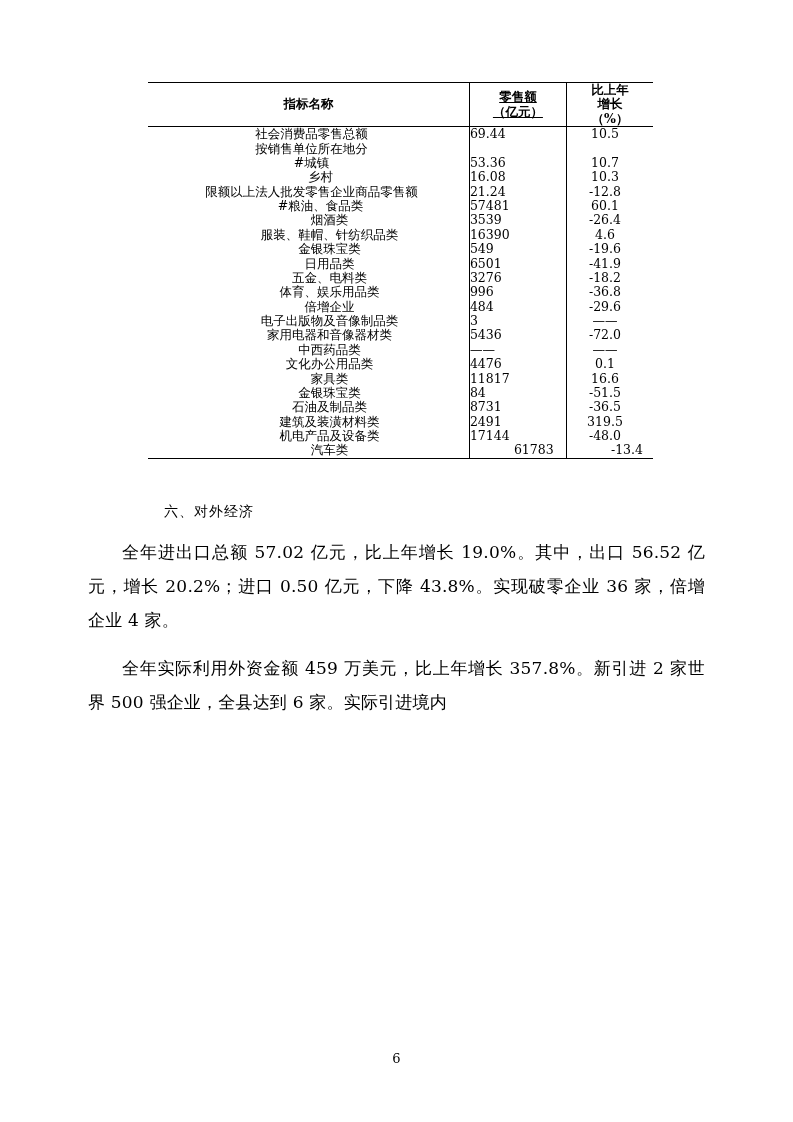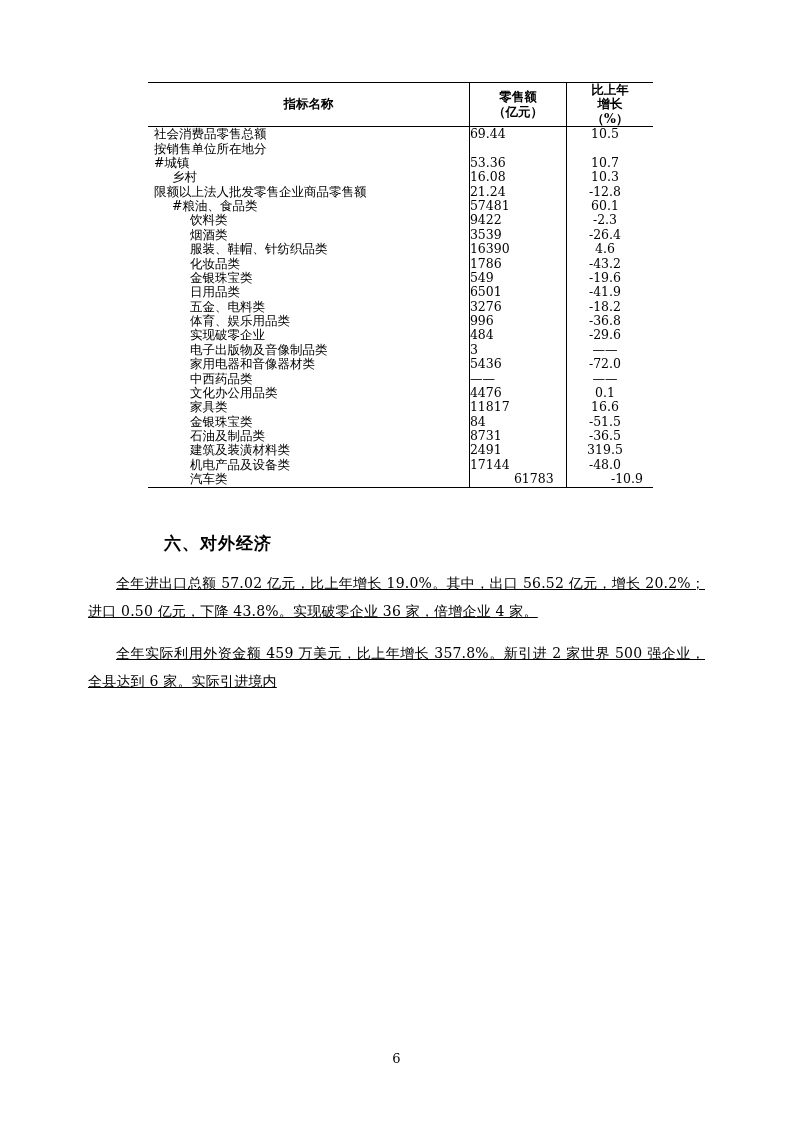--- a/index.html
+++ b/index.html
@@ -46,31 +46,32 @@
     text-align: center;
     font-size: 12.5px;
   }
   .th-name {
     width: 345px;
   }
   .th-amount {
     width: 97px;
     border-left: 1.1px solid #000;
     border-right: 1.1px solid #000;
+    text-decoration: underline;
   }
   .th-growth {
     width: 75px;
   }
   .th-lines span { display: block; }
   .row td {
     padding: 3.2px 0 3.2px 0;
     font-size: 12.5px;
   }
   .c-name {
-    text-align: left;
+    text-align: center;
     padding-left: 6px !important;
     white-space: nowrap;
   }
   .c-amount {
     text-align: left;
     padding-right: 8px !important;
     border-left: 1.1px solid #000;
     border-right: 1.1px solid #000;
   }
   .c-growth {
@@ -81,33 +82,32 @@
     border-bottom: 1.6px solid #000;
     padding-left: 44px;
   }
   .ind-0 { padding-left: 6px !important; }
   .ind-1 { padding-left: 24px !important; }
   .ind-2 { padding-left: 42px !important; }
 
   
   .section-title {
     font-family: "DejaVu Sans", "Liberation Sans", sans-serif;
-    font-weight: bold;
-    font-size: 17px;
+    font-weight: normal;
+    font-size: 14px;
     margin: 44px 0 0 76px;
     letter-spacing: 1px;
   }
   .para {
-    font-size: 14px;
+    font-size: 17px;
     line-height: 2.0;
     margin: 14px 0 0 0;
     text-align: justify;
     text-justify: inter-ideograph;
     letter-spacing: 0.2px;
-    text-decoration: underline;
   }
   .para.indent { text-indent: 2em; }
   .page-number {
     position: absolute;
     bottom: 56px;
     left: 0;
     width: 793px;
     text-align: center;
     font-size: 13px;
     font-family: "DejaVu Serif", "Liberation Serif", serif;
@@ -159,61 +159,51 @@
             <td class="c-name ind-0">限额以上法人批发零售企业商品零售额</td>
             <td class="c-amount">21.24</td>
             <td class="c-growth">-12.8</td>
           </tr>
           <tr class="row">
             <td class="c-name ind-1">#粮油、食品类</td>
             <td class="c-amount">57481</td>
             <td class="c-growth">60.1</td>
           </tr>
           <tr class="row">
-            <td class="c-name ind-2">饮料类</td>
-            <td class="c-amount">9422</td>
-            <td class="c-growth">-2.3</td>
-          </tr>
-          <tr class="row">
             <td class="c-name ind-2">烟酒类</td>
             <td class="c-amount">3539</td>
             <td class="c-growth">-26.4</td>
           </tr>
           <tr class="row">
             <td class="c-name ind-2">服装、鞋帽、针纺织品类</td>
             <td class="c-amount">16390</td>
             <td class="c-growth">4.6</td>
           </tr>
           <tr class="row">
-            <td class="c-name ind-2">化妆品类</td>
-            <td class="c-amount">1786</td>
-            <td class="c-growth">-43.2</td>
-          </tr>
-          <tr class="row">
             <td class="c-name ind-2">金银珠宝类</td>
             <td class="c-amount">549</td>
             <td class="c-growth">-19.6</td>
           </tr>
           <tr class="row">
             <td class="c-name ind-2">日用品类</td>
             <td class="c-amount">6501</td>
             <td class="c-growth">-41.9</td>
           </tr>
           <tr class="row">
             <td class="c-name ind-2">五金、电料类</td>
             <td class="c-amount">3276</td>
             <td class="c-growth">-18.2</td>
           </tr>
           <tr class="row">
             <td class="c-name ind-2">体育、娱乐用品类</td>
             <td class="c-amount">996</td>
             <td class="c-growth">-36.8</td>
           </tr>
           <tr class="row">
-            <td class="c-name ind-2">实现破零企业</td>
+            <td class="c-name ind-2">倍增企业</td>
             <td class="c-amount">484</td>
             <td class="c-growth">-29.6</td>
           </tr>
           <tr class="row">
             <td class="c-name ind-2">电子出版物及音像制品类</td>
             <td class="c-amount">3</td>
             <td class="c-growth">——</td>
           </tr>
           <tr class="row">
             <td class="c-name ind-2">家用电器和音像器材类</td>
@@ -251,21 +241,21 @@
             <td class="c-growth">319.5</td>
           </tr>
           <tr class="row">
             <td class="c-name ind-2">机电产品及设备类</td>
             <td class="c-amount">17144</td>
             <td class="c-growth">-48.0</td>
           </tr>
           <tr class="row last-row">
             <td class="c-name ind-2">汽车类</td>
             <td class="c-amount">61783</td>
-            <td class="c-growth">-10.9</td>
+            <td class="c-growth">-13.4</td>
           </tr>
         </tbody>
     </table>
   </div>
 
   <div class="section-title">六、对外经济</div>
 
   <div class="para indent">全年进出口总额 57.02 亿元，比上年增长 19.0%。其中，出口 56.52 亿元，增长 20.2%；进口 0.50 亿元，下降 43.8%。实现破零企业 36 家，倍增企业 4 家。</div>
   <div class="para indent">全年实际利用外资金额 459 万美元，比上年增长 357.8%。新引进 2 家世界 500 强企业，全县达到 6 家。实际引进境内</div>
 

